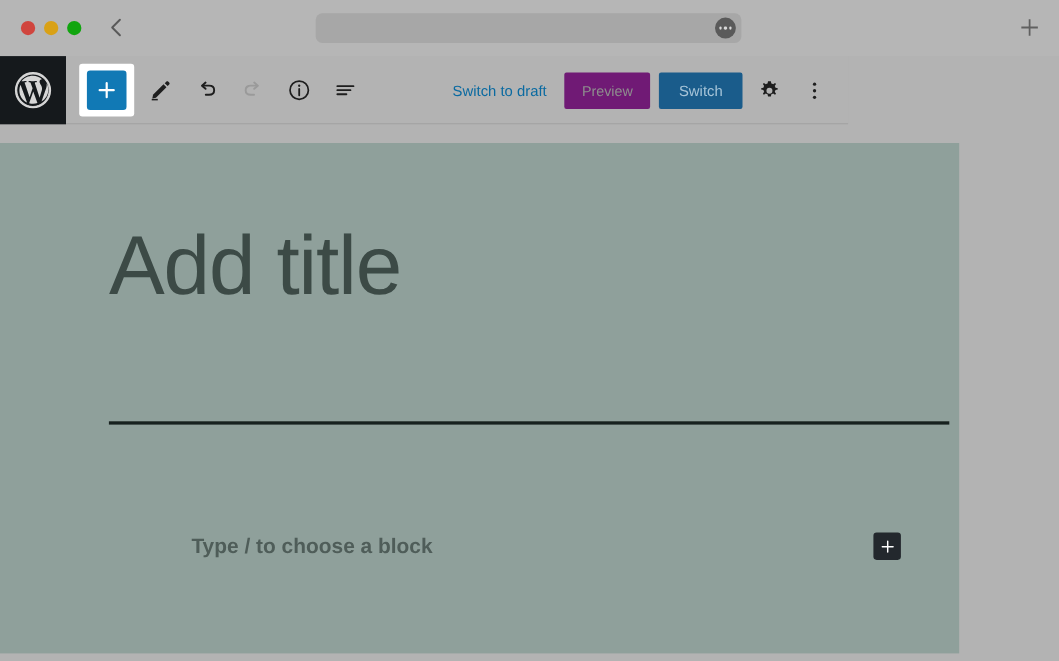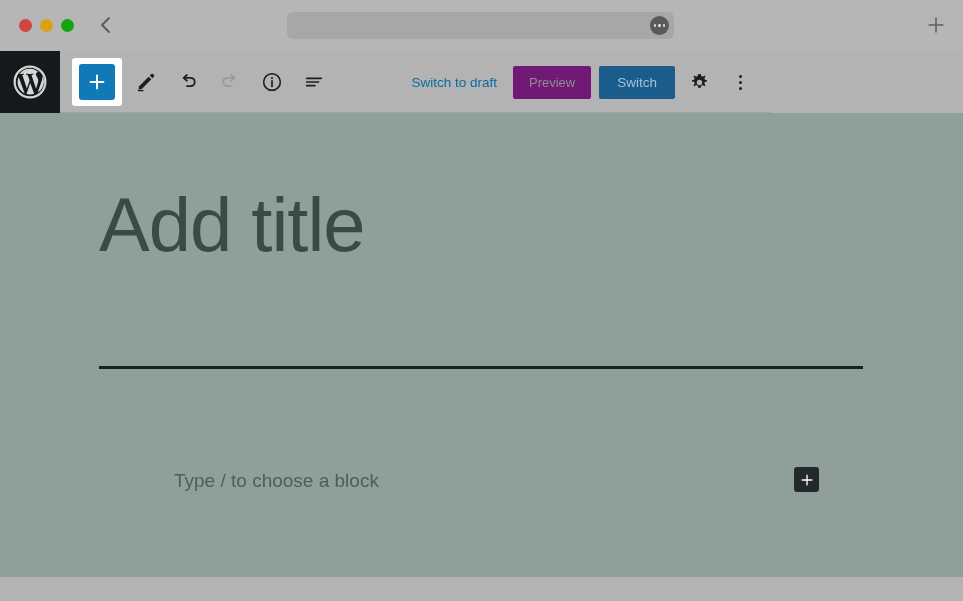--- a/index.html
+++ b/index.html
@@ -204,22 +204,22 @@
   .kebab i {
     width: 3px; height: 3px;
     background: #1e1e1e;
     border-radius: 50%;
     display: block;
   }
 
   
   .canvas {
     position: absolute;
-    top: 113px; left: 0;
-    width: 963px;
+    top: 130px; left: 0;
+    width: 872px;
     height: 464px;
     background: #8fa09b;
     overflow: hidden;
   }
 
   .post-title {
     position: absolute;
     top: 71px; left: 99px;
     width: 764px;
     font-size: 76px;
@@ -244,20 +244,21 @@
     width: 764px;
     height: 40px;
   }
   .paragraph-placeholder {
     position: absolute;
     left: 75px; top: 0;
     font-size: 19px;
     color: #4f5d59;
     line-height: 40px;
     white-space: nowrap;
+    font-weight: bold;
   }
   .block-appender {
     position: absolute;
     right: 44px; top: 6px;
     width: 25px; height: 25px;
     background: #23282d;
     border-radius: 3px;
     display: flex;
     align-items: center;
     justify-content: center;

